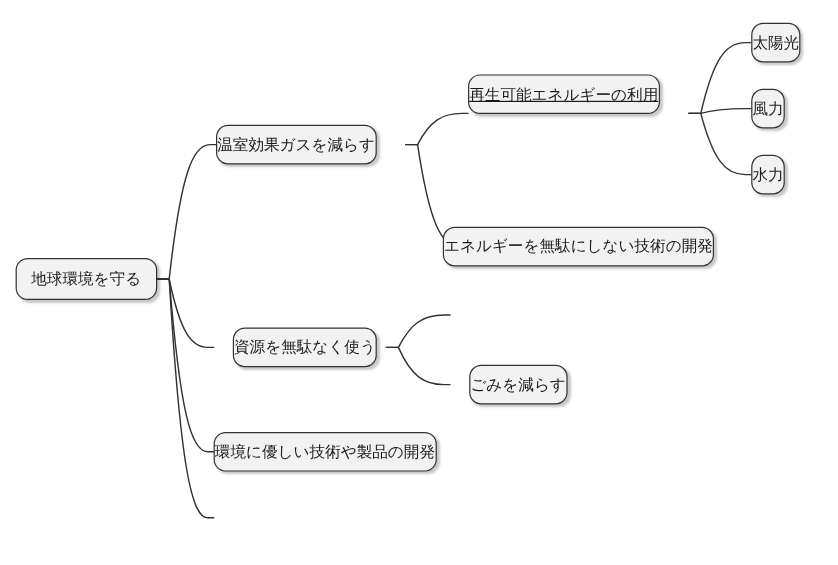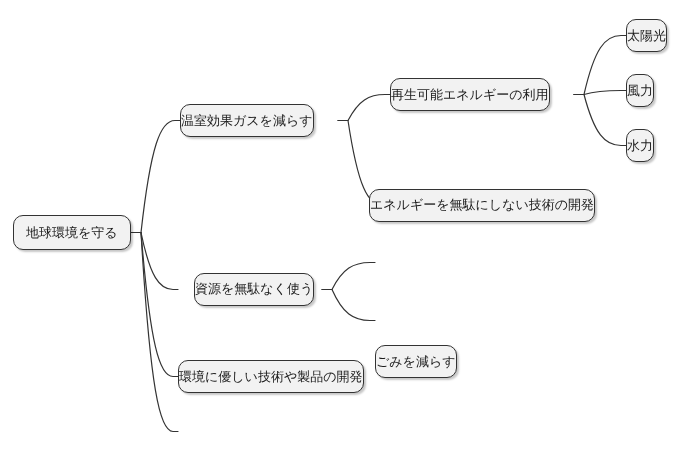--- a/index.html
+++ b/index.html
@@ -70,31 +70,31 @@
       <path d="M 322 289.5 L 332 289.5 C 342.75 268.44, 353.5 262.5, 370 262.5 L 375 262.5"></path>
       <path d="M 322 289.5 L 332 289.5 C 342.75 313.68, 353.5 320.5, 370 320.5 L 375 320.5"></path>
       <path d="M 131 232.5 L 141 232.5 C 150.25 344.82, 159.5 376.5, 173 376.5 L 178 376.5"></path>
       <path d="M 131 232.5 L 141 232.5 C 150.25 387.72, 159.5 431.5, 173 431.5 L 178 431.5"></path>
     </svg>
 
   <div class="node root" style="left:13px; top:215px;">地球環境を守る</div>
 
   <div class="node" style="left:180px; top:104px;">温室効果ガスを減らす</div>
 
-  <div class="node" style="left:390px; top:78px;">再生可能エネルギーの利用</div>
+  <div class="node" style="left:390px; top:62px;text-decoration:underline;">再生可能エネルギーの利用</div>
 
   <div class="node" style="left:626px; top:19px;">太陽光</div>
 
   <div class="node" style="left:626px; top:129px;">水力</div>
 
   <div class="node" style="left:626px; top:74px;">風力</div>
 
   <div class="node" style="left:369px; top:189px;font-family:Liberation Mono, monospace;">エネルギーを無駄にしない技術の開発</div>
 
   <div class="node" style="left:194px; top:273px;font-family:Liberation Mono, monospace;">資源を無駄なく使う</div>
 
 
-  <div class="node" style="left:375px; top:304px;margin-top:41px;">ごみを減らす</div>
+  <div class="node" style="left:391px; top:304px;">ごみを減らす</div>
 
   <div class="node" style="left:178px; top:360px;text-align:center;">環境に優しい技術や製品の開発</div>
 
 
 </div>
 
 </body></html>

